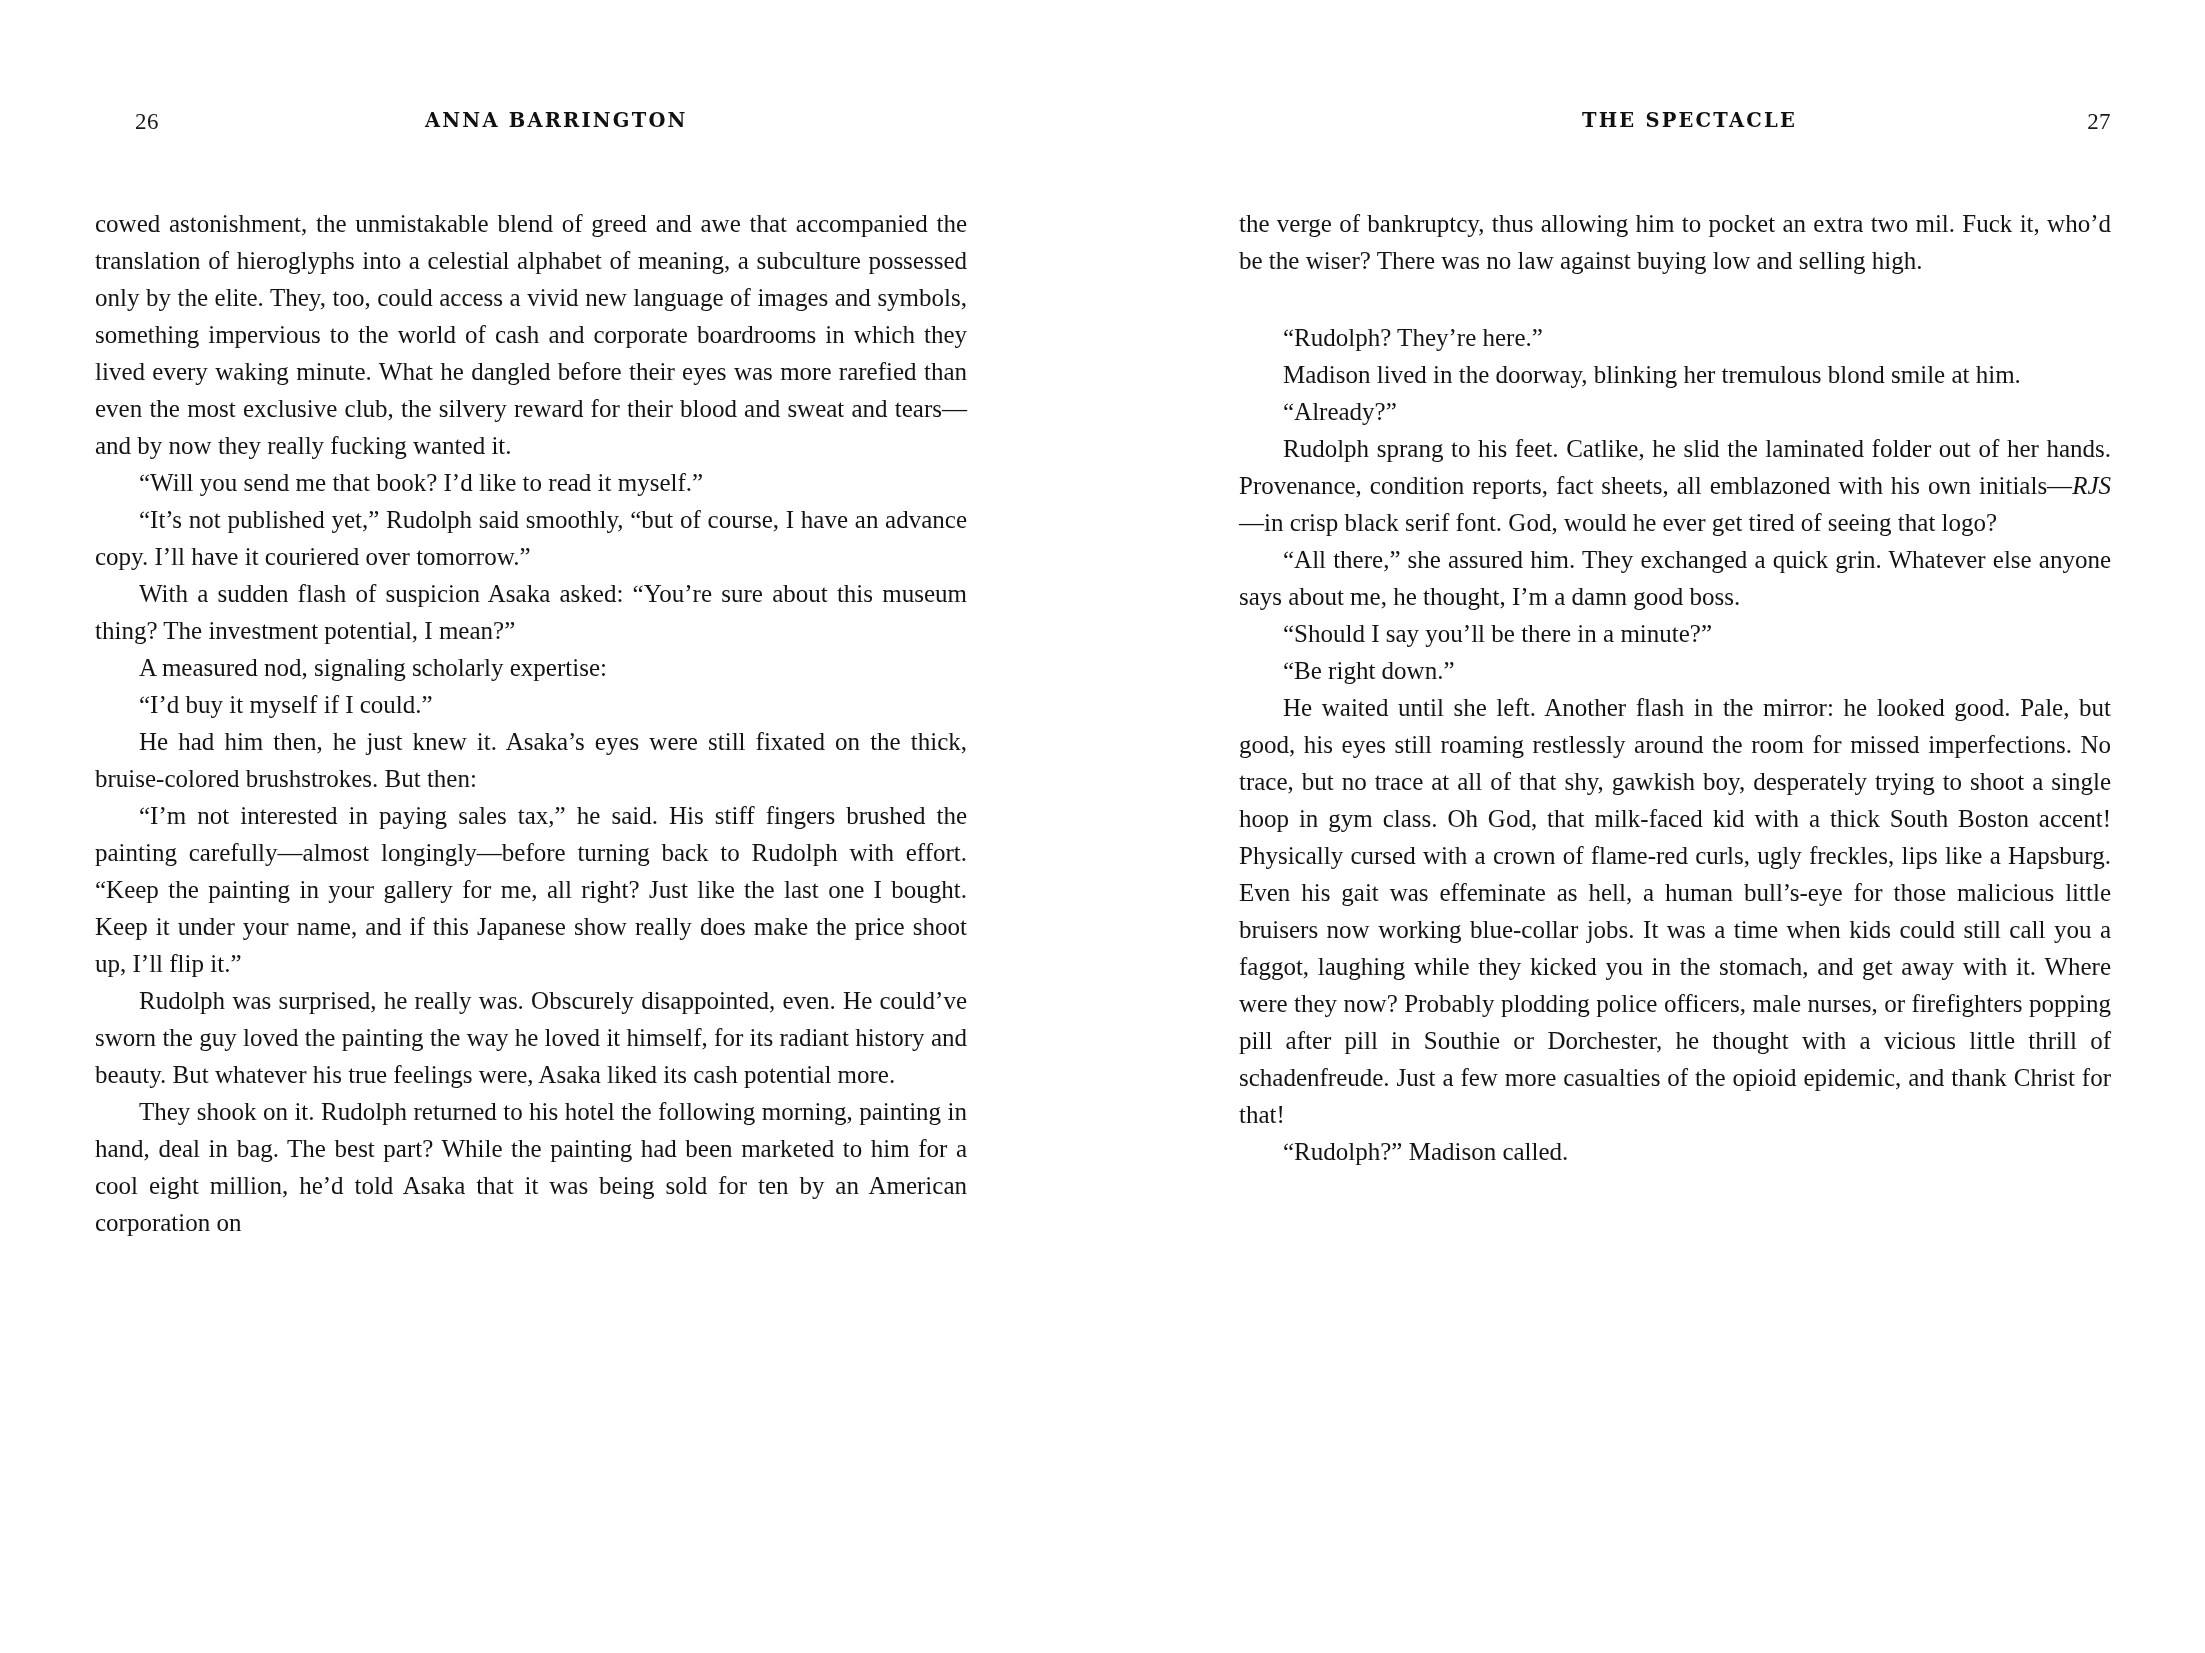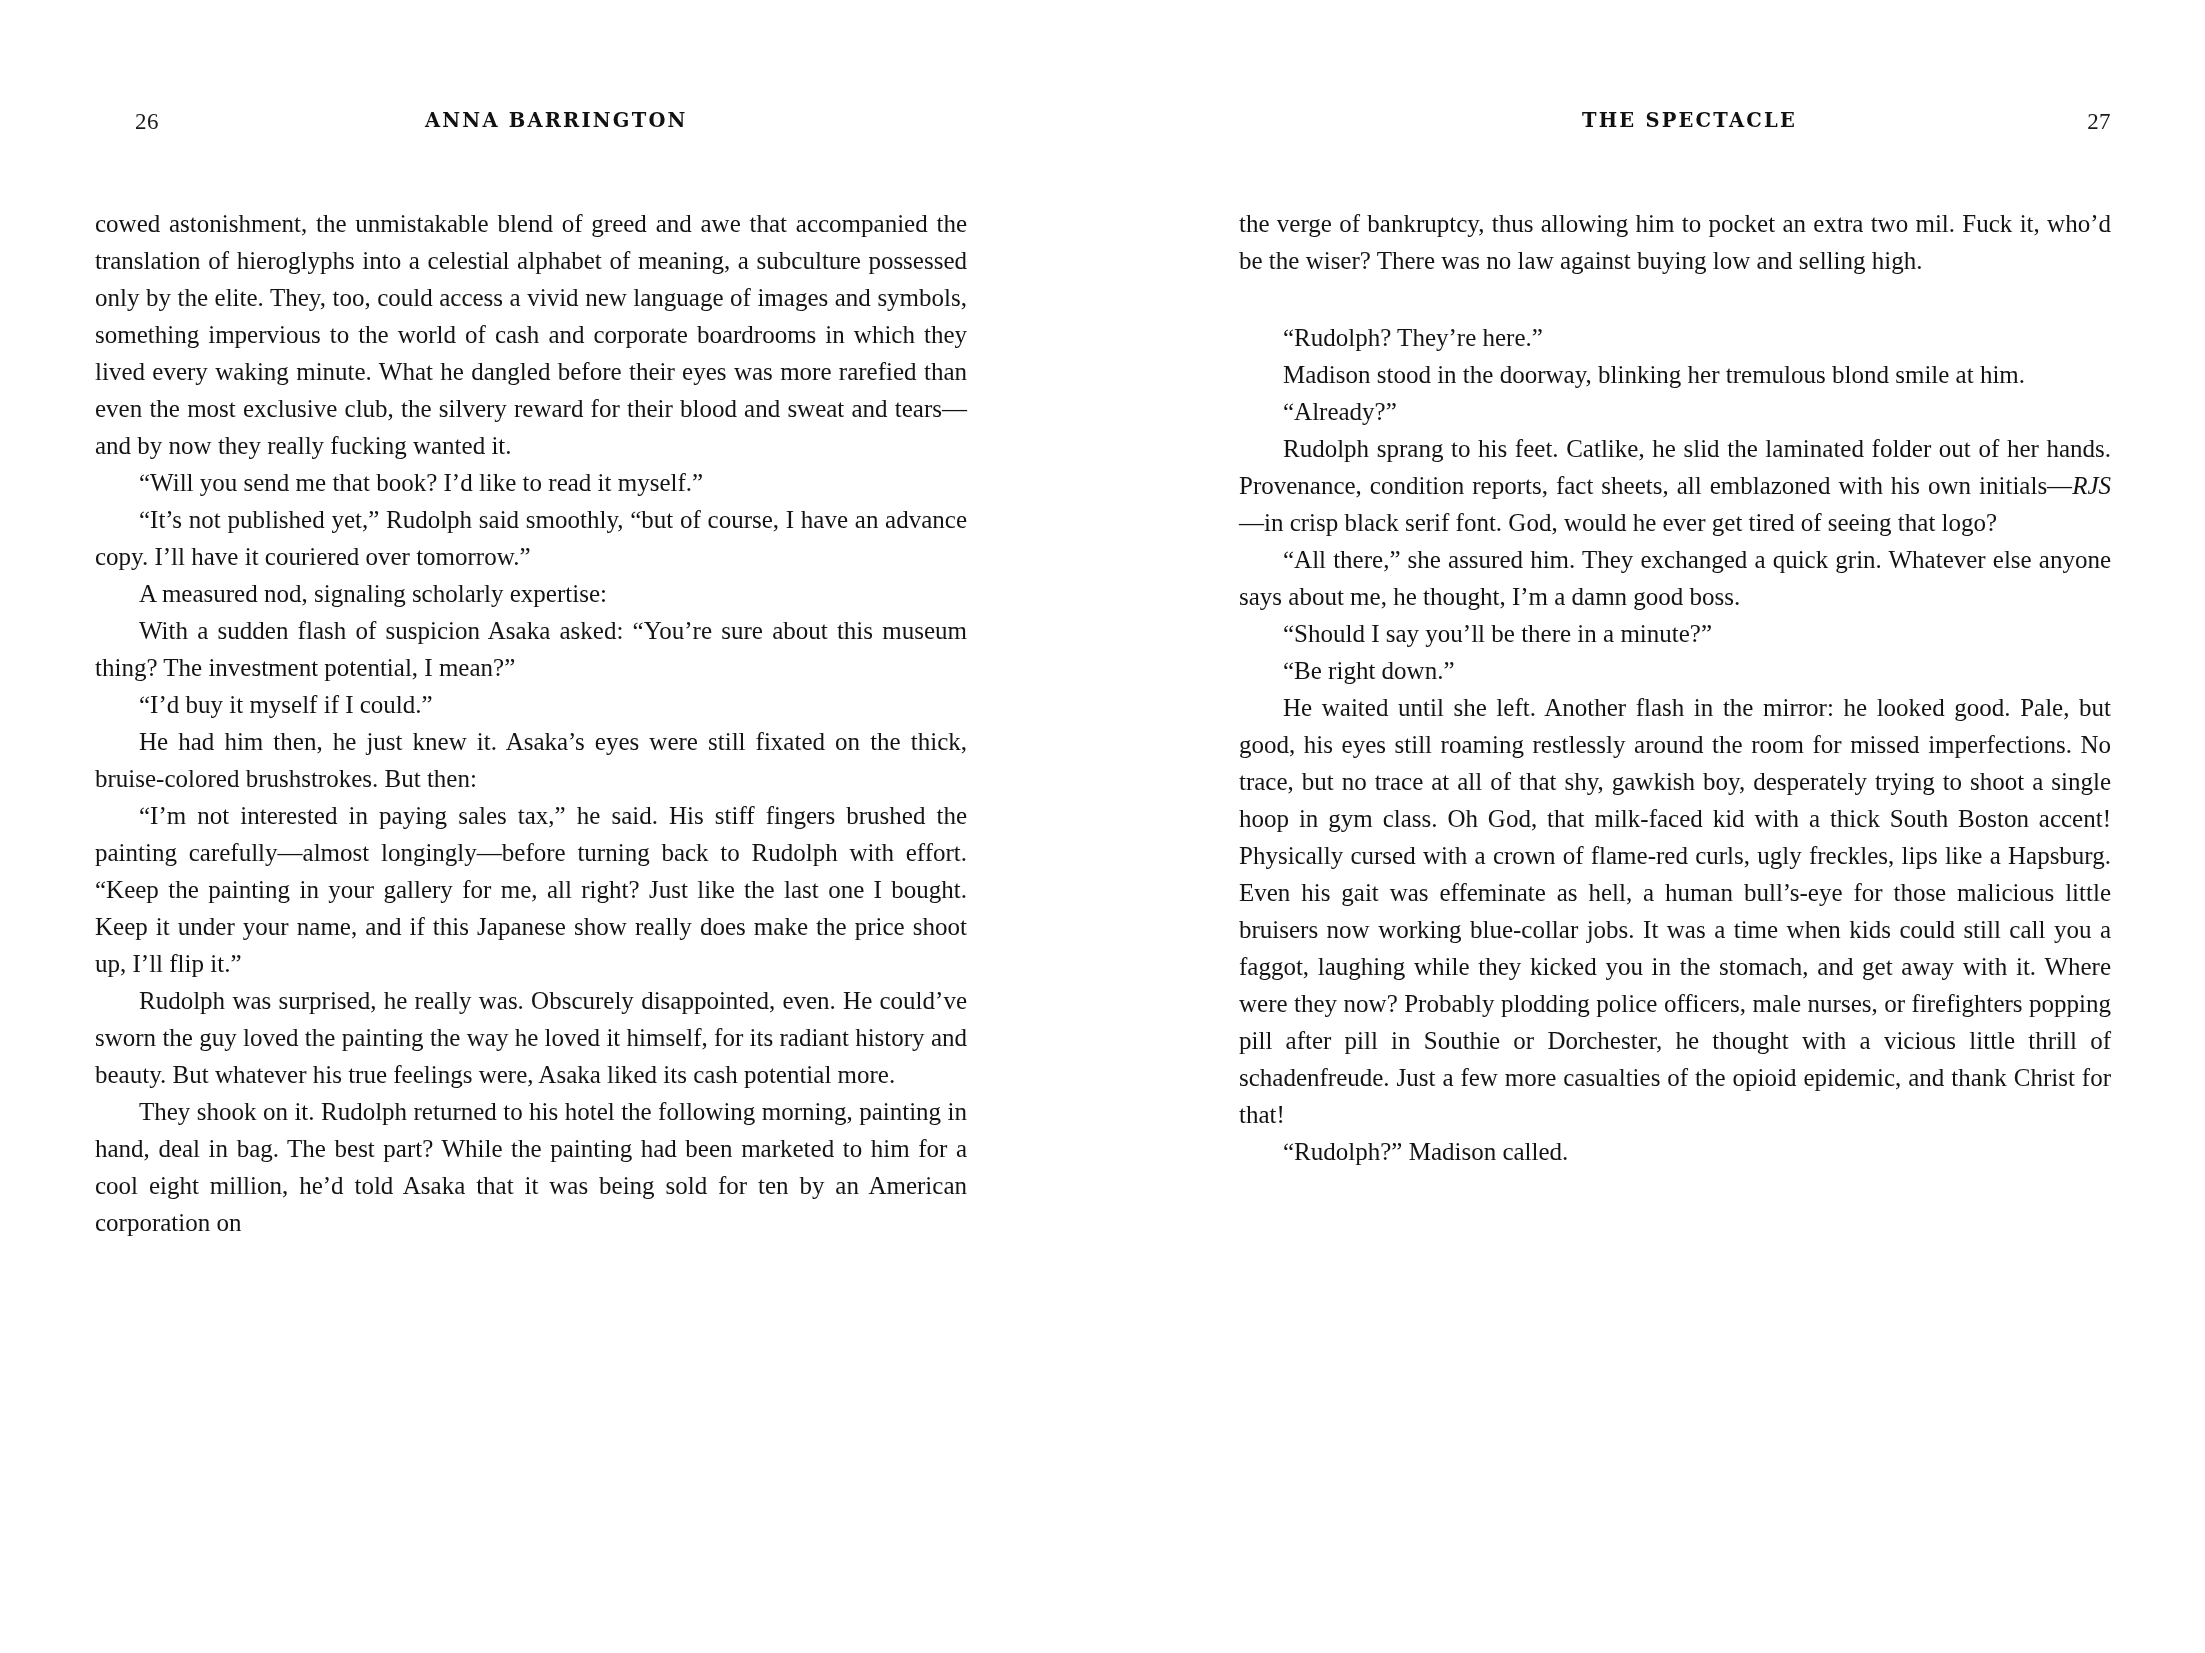--- a/index.html
+++ b/index.html
@@ -97,39 +97,39 @@
 
   <div class="page page-left">
     <div class="running-head">
       <span class="folio folio-left">26</span>
       <span class="head-title head-title-left">ANNA BARRINGTON</span>
     </div>
     <div class="body-col">
       <p>cowed astonishment, the unmistakable blend of greed and awe that accompanied the translation of hieroglyphs into a celestial alphabet of meaning, a subculture possessed only by the elite. They, too, could access a vivid new language of images and symbols, something impervious to the world of cash and corporate boardrooms in which they lived every waking minute. What he dangled before their eyes was more rarefied than even the most exclusive club, the silvery reward for their blood and sweat and tears—and by now they really fucking wanted it.</p>
       <p class="ind">“Will you send me that book? I’d like to read it myself.”</p>
       <p class="ind">“It’s not published yet,” Rudolph said smoothly, “but of course, I have an advance copy. I’ll have it couriered over tomorrow.”</p>
+      <p class="ind">With a sudden flash of suspicion Asaka asked: “You’re sure about this museum thing? The investment potential, I mean?”</p>
       <p class="ind">A measured nod, signaling scholarly expertise:</p>
-      <p class="ind">With a sudden flash of suspicion Asaka asked: “You’re sure about this museum thing? The investment potential, I mean?”</p>
       <p class="ind">“I’d buy it myself if I could.”</p>
       <p class="ind">He had him then, he just knew it. Asaka’s eyes were still fixated on the thick, bruise-colored brushstrokes. But then:</p>
       <p class="ind">“I’m not interested in paying sales tax,” he said. His stiff fingers brushed the painting carefully—almost longingly—before turning back to Rudolph with effort. “Keep the painting in your gallery for me, all right? Just like the last one I bought. Keep it under your name, and if this Japanese show really does make the price shoot up, I’ll flip it.”</p>
       <p class="ind">Rudolph was surprised, he really was. Obscurely disappointed, even. He could’ve sworn the guy loved the painting the way he loved it himself, for its radiant history and beauty. But whatever his true feelings were, Asaka liked its cash potential more.</p>
       <p class="ind">They shook on it. Rudolph returned to his hotel the following morning, painting in hand, deal in bag. The best part? While the painting had been marketed to him for a cool eight million, he’d told Asaka that it was being sold for ten by an American corporation on</p>
     </div>
   </div>
 
   <div class="page page-right">
     <div class="running-head">
       <span class="head-title head-title-right">THE SPECTACLE</span>
       <span class="folio folio-right">27</span>
     </div>
     <div class="body-col">
       <p>the verge of bankruptcy, thus allowing him to pocket an extra two mil. Fuck it, who’d be the wiser? There was no law against buying low and selling high.</p>
       <p class="ind gap">“Rudolph? They’re here.”</p>
-      <p class="ind">Madison stood in the doorway, blinking her tremulous blond smile at him.</p>
+      <p class="ind">Madison lived in the doorway, blinking her tremulous blond smile at him.</p>
       <p class="ind">“Already?”</p>
       <p class="ind" id="para-italic">Rudolph sprang to his feet. Catlike, he slid the laminated folder out of her hands. Provenance, condition reports, fact sheets, all emblazoned with his own initials—<em>RJS</em>—in crisp black serif font. God, would he ever get tired of seeing that logo?</p>
       <p class="ind">“All there,” she assured him. They exchanged a quick grin. Whatever else anyone says about me, he thought, I’m a damn good boss.</p>
       <p class="ind">“Should I say you’ll be there in a minute?”</p>
       <p class="ind">“Be right down.”</p>
       <p class="ind">He waited until she left. Another flash in the mirror: he looked good. Pale, but good, his eyes still roaming restlessly around the room for missed imperfections. No trace, but no trace at all of that shy, gawkish boy, desperately trying to shoot a single hoop in gym class. Oh God, that milk-faced kid with a thick South Boston accent! Physically cursed with a crown of flame-red curls, ugly freckles, lips like a Hapsburg. Even his gait was effeminate as hell, a human bull’s-eye for those malicious little bruisers now working blue-collar jobs. It was a time when kids could still call you a faggot, laughing while they kicked you in the stomach, and get away with it. Where were they now? Probably plodding police officers, male nurses, or firefighters popping pill after pill in Southie or Dorchester, he thought with a vicious little thrill of schadenfreude. Just a few more casualties of the opioid epidemic, and thank Christ for that!</p>
       <p class="ind last">“Rudolph?” Madison called.</p>
     </div>
   </div>
 

